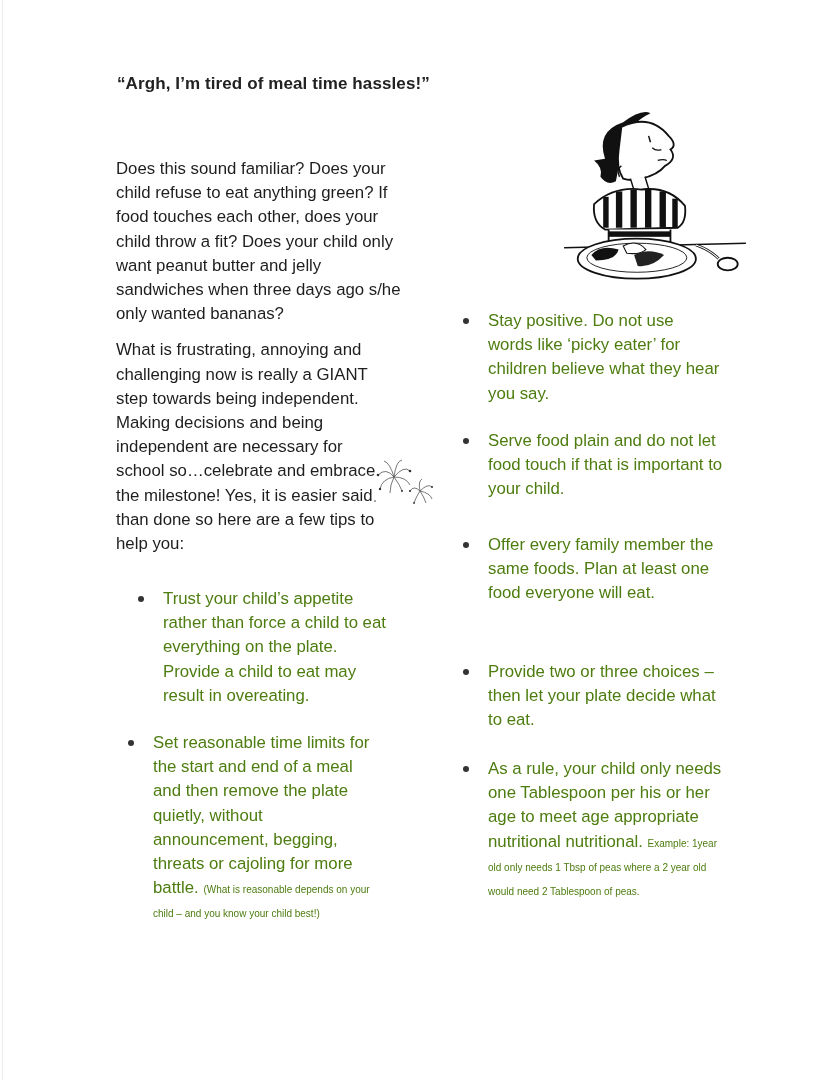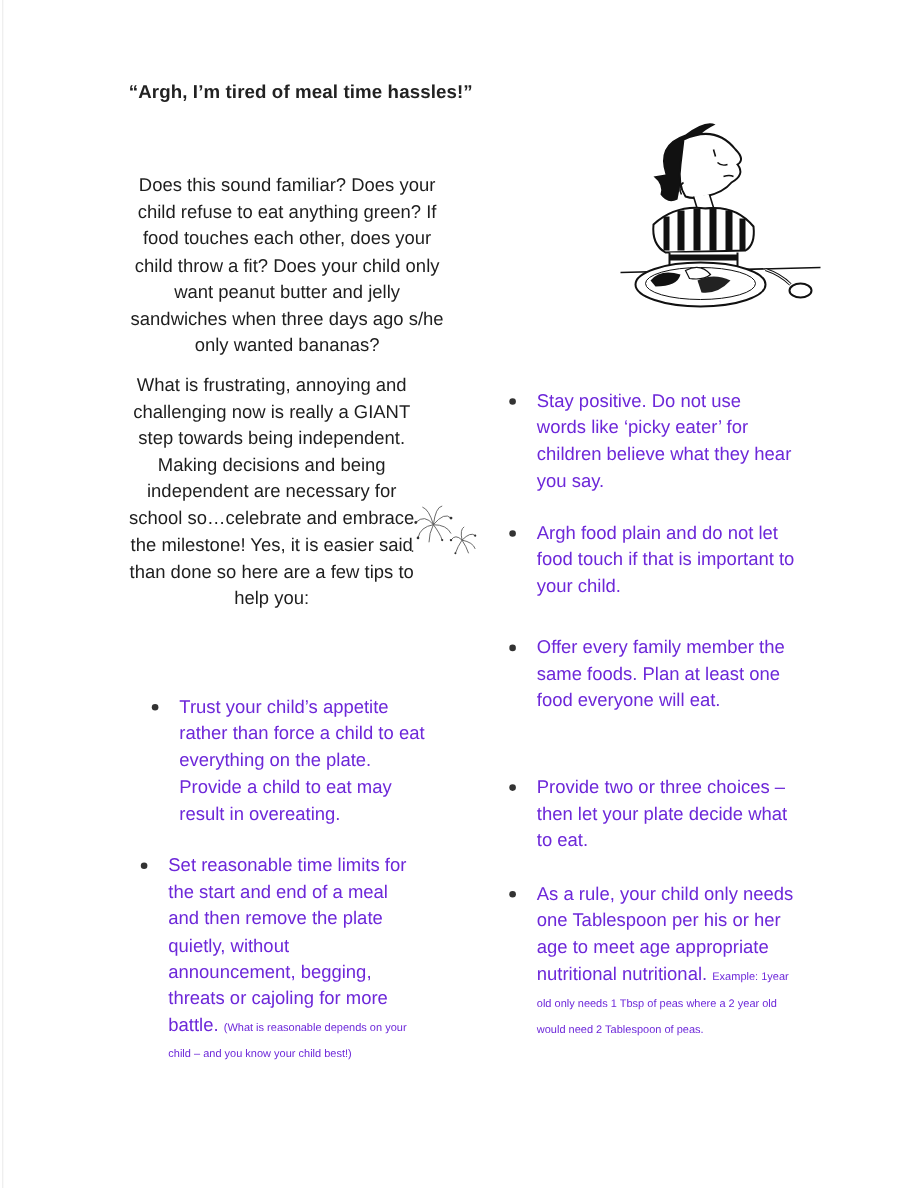--- a/index.html
+++ b/index.html
@@ -6,22 +6,22 @@
   body {
     width: 835px; height: 1080px; position: relative; overflow: hidden;
     font-family: "Liberation Sans", sans-serif; color: #1c1c1c;
   }
   .scan-edge { position: absolute; left: 2px; top: 0; width: 1px; height: 1080px; background: #ececec; }
   .title {
     position: absolute; left: 117px; top: 74px; margin: 0;
     font-size: 17px; font-weight: bold; color: #222; letter-spacing: 0.1px;
   }
   .col-left { position: absolute; left: 116px; top: 157px; width: 290px; }
-  .para { margin: 0 0 12px 0; font-size: 16.8px; line-height: 24.2px; color: #1e1e1e; text-align: center; }
-  .bullet { position: absolute; font-size: 16.8px; line-height: 24.2px; color: #6d28d9; margin-top: 44px; }
+  .para { margin: 0 0 12px 0; font-size: 16.8px; line-height: 24.2px; color: #1e1e1e; }
+  .bullet { position: absolute; font-size: 16.8px; line-height: 24.2px; color: #4d7c0f; }
   .bullet .dot {
     position: absolute; left: 0; top: 9px; width: 6px; height: 6px; border-radius: 50%; background: #333;
   }
   .bullet .txt { display: block; margin-left: 25px; }
   .small { font-size: 10px; line-height: 19px; }
   .illustration { position: absolute; left: 550px; top: 95px; width: 210px; height: 200px; }
   .fireworks { position: absolute; left: 372px; top: 455px; width: 62px; height: 50px; }
 </style>
 </head>
 <body>
@@ -114,21 +114,21 @@
   <ellipse cx="195" cy="186" rx="11" ry="7" fill="#fff" stroke="#111" stroke-width="2"></ellipse>
 </svg>
 
 <div class="bullet" style="left:463px; top:309px; width:260px;">
   <span class="dot"></span>
   <span class="txt">Stay positive.  Do not use words like ‘picky eater’ for children believe what they hear you say.</span>
 </div>
 
 <div class="bullet" style="left:463px; top:429px; width:260px;">
   <span class="dot"></span>
-  <span class="txt">Argh food plain and do not let food touch if that is important to your child.</span>
+  <span class="txt">Serve food plain and do not let food touch if that is important to your child.</span>
 </div>
 
 <div class="bullet" style="left:463px; top:533px; width:260px;">
   <span class="dot"></span>
   <span class="txt">Offer every family member the same foods.  Plan at least one food everyone will eat.</span>
 </div>
 
 <div class="bullet" style="left:463px; top:660px; width:265px;">
   <span class="dot"></span>
   <span class="txt">Provide two or three choices – then let your plate decide what to eat.</span>

